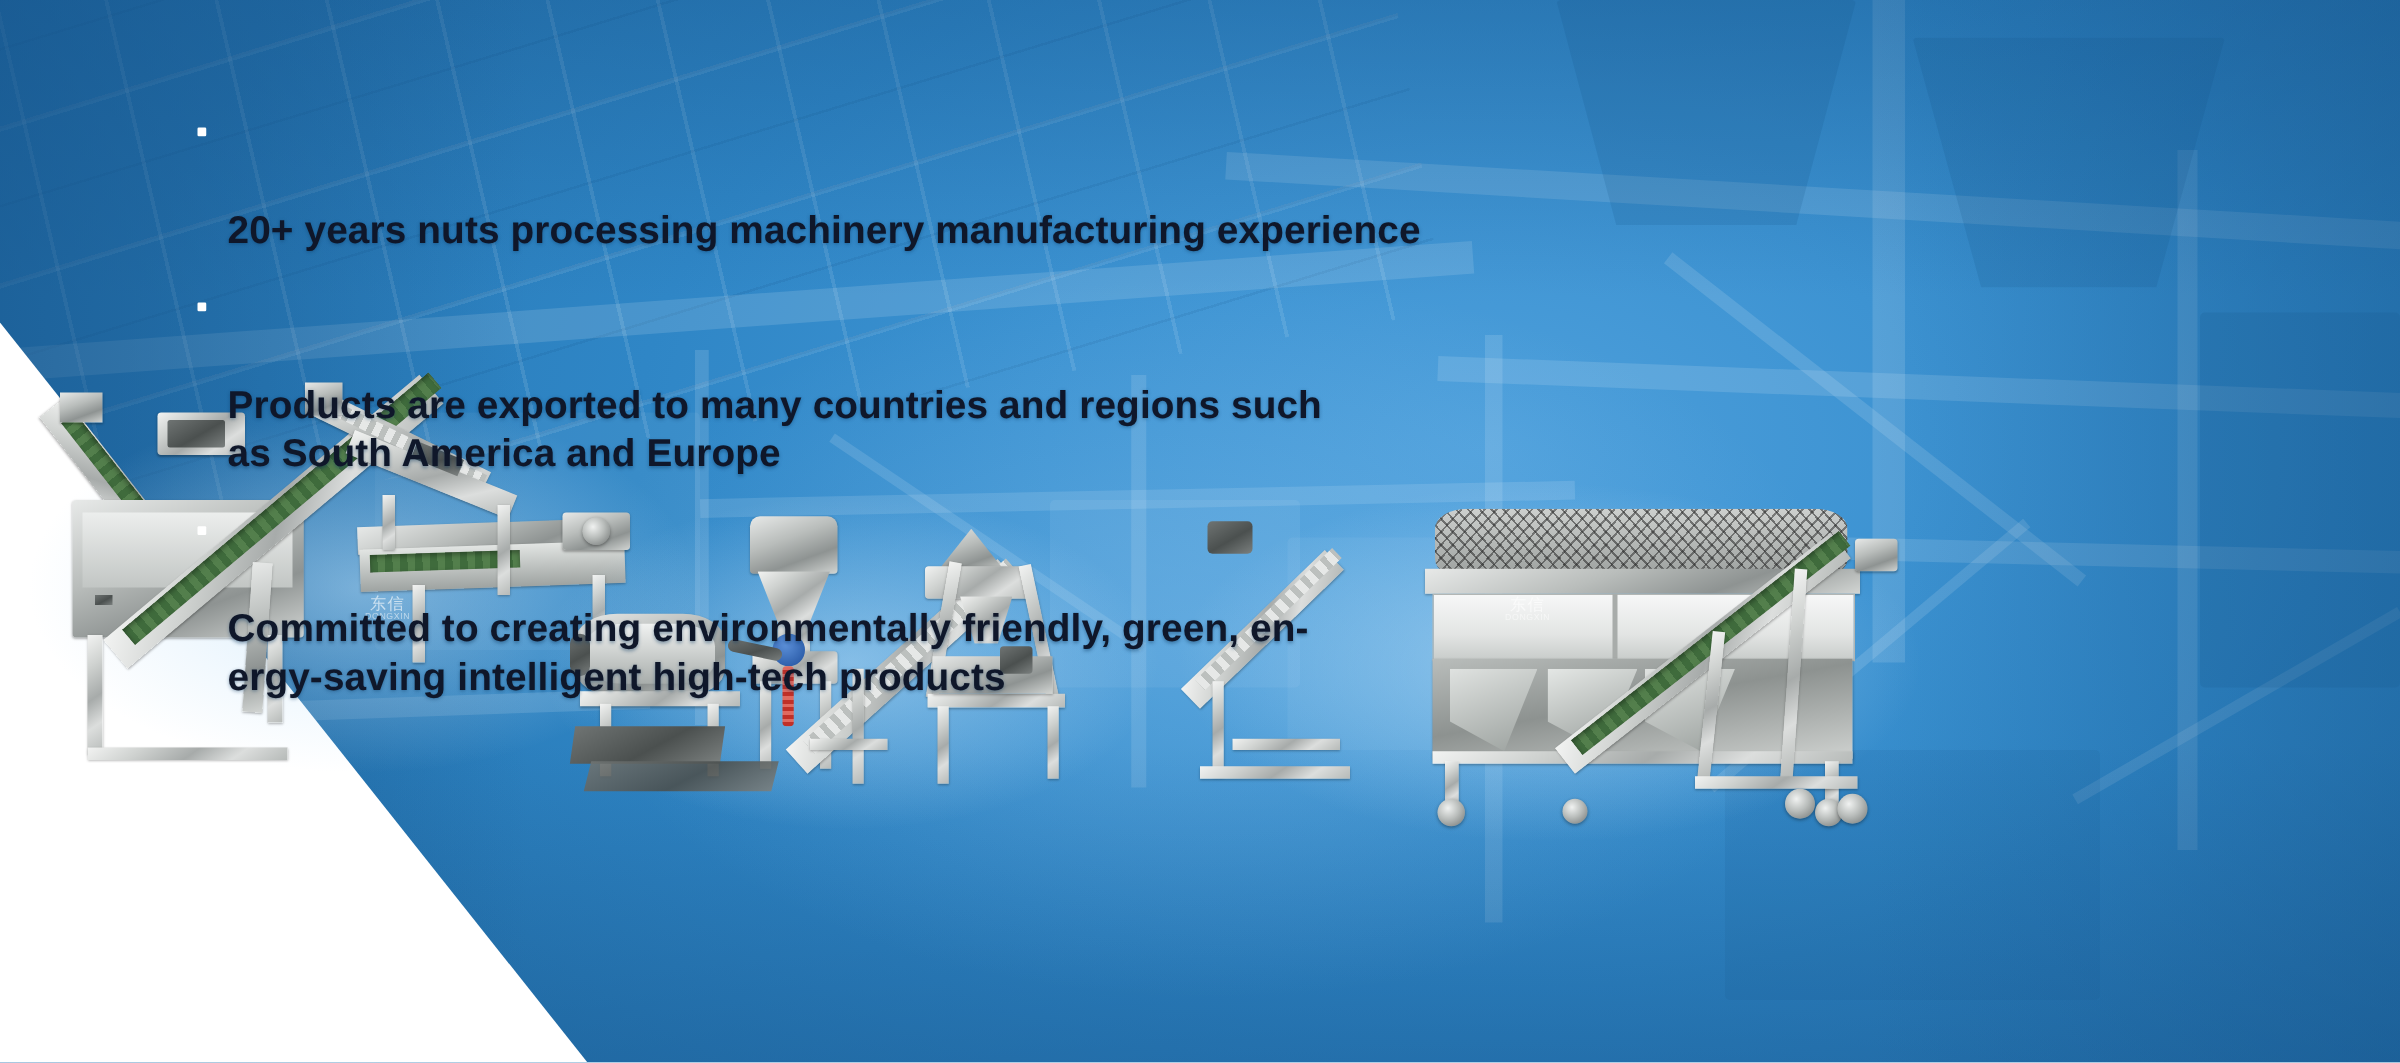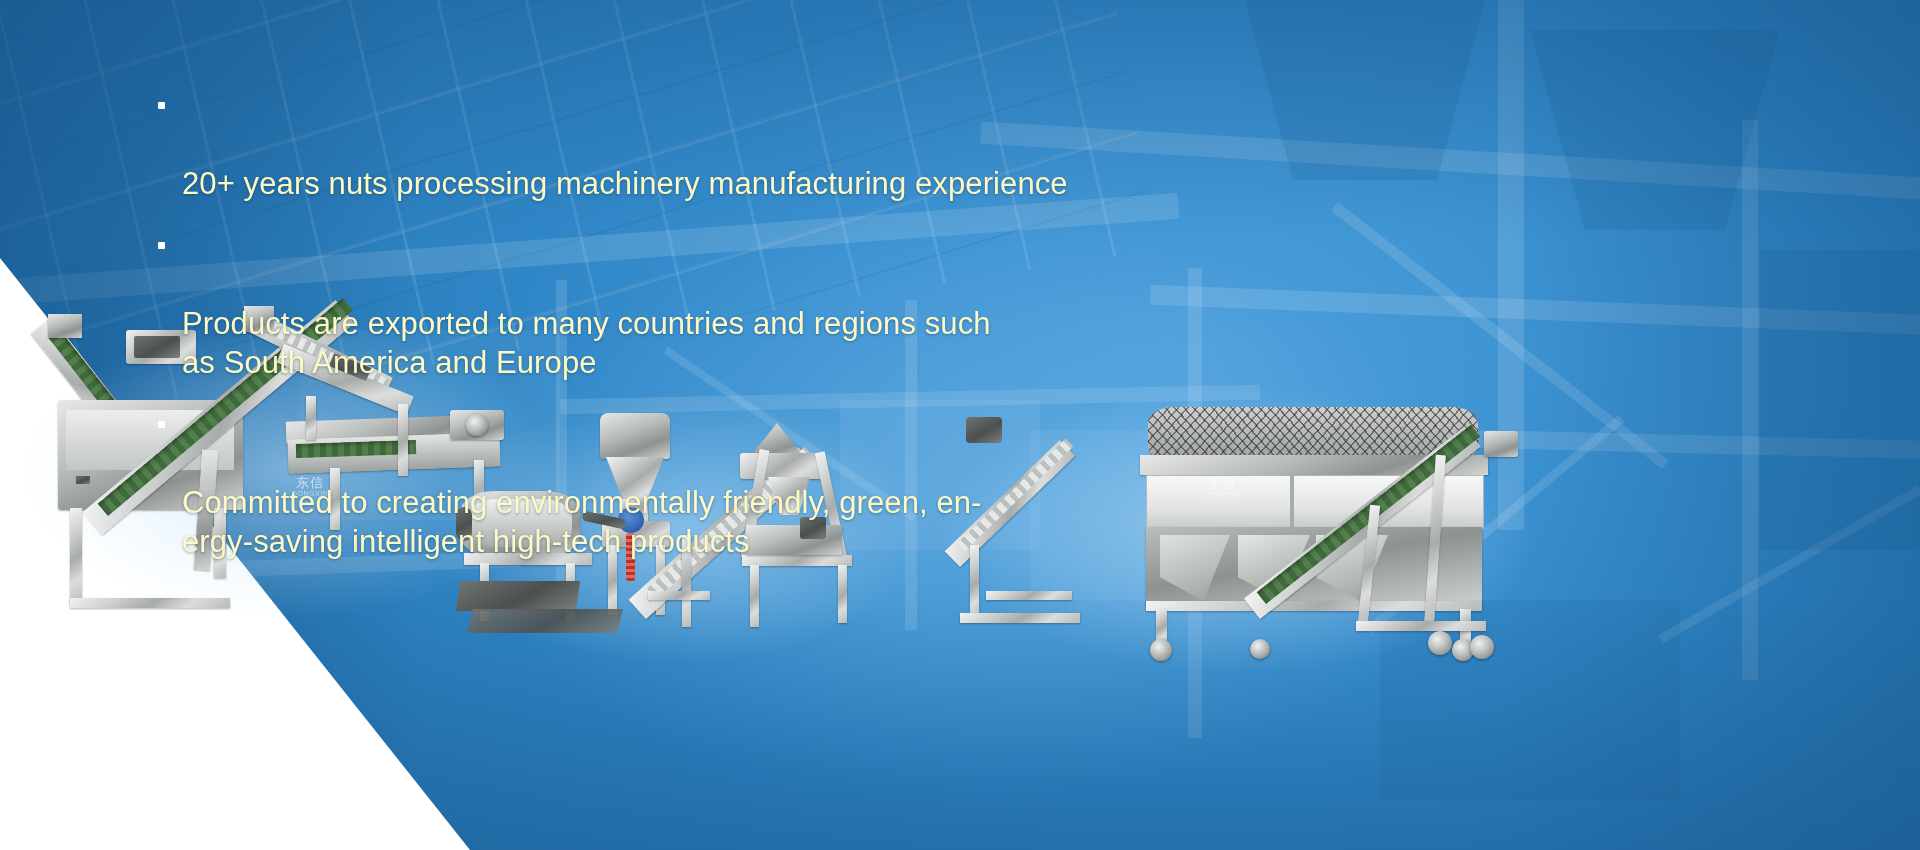--- a/index.html
+++ b/index.html
@@ -95,22 +95,22 @@
     clip-path:polygon(0 0, 300px 290px, 0 290px);
   }
 
   
   #copy{
     position:absolute; left:156px; top:86px; width:1120px;
     z-index:6;
   }
   .bullet{
     position:relative;
-    color:#fef9c3;
-    font-weight:normal;
+    color:#0f172a;
+    font-weight:bold;
     font-size:31px;
     line-height:39px;
     letter-spacing:.1px;
     padding-left:26px;
     margin-bottom:23px;
     text-shadow:0 1px 3px rgba(10,55,95,.45);
     white-space:pre-line;
   }
   .bullet .marker{
     position:absolute; left:2px; top:16px;

